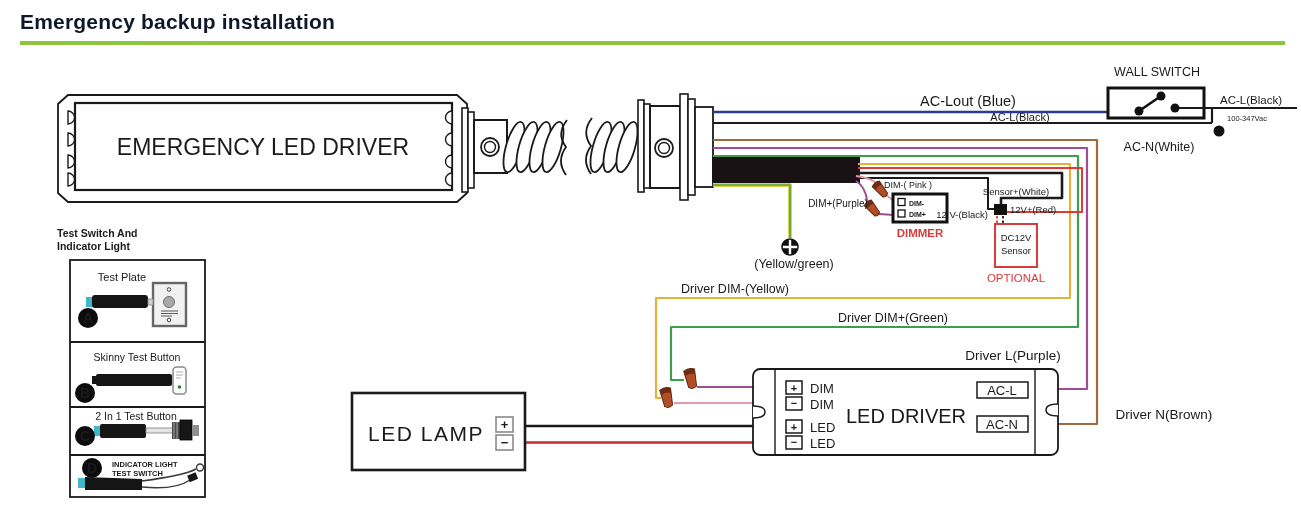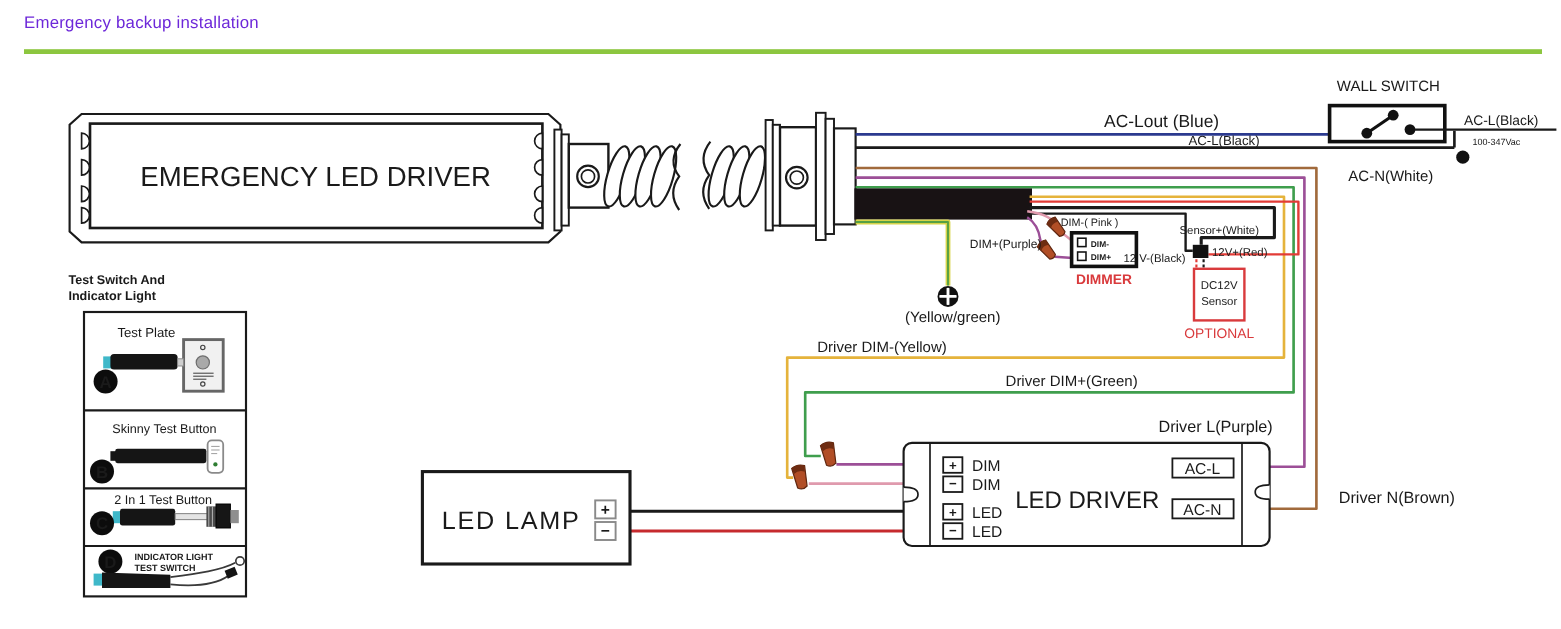--- a/index.html
+++ b/index.html
@@ -1,17 +1,17 @@
 <!DOCTYPE html>
 <html><head>
 <meta charset="utf-8">
 <style>
   html,body{margin:0;padding:0;background:#fff;}
   body{width:1301px;height:524px;position:relative;font-family:"Liberation Sans",sans-serif;overflow:hidden;}
-  #title{position:absolute;left:20px;top:10px;font-size:14px;font-weight:normal;color:#6d28d9;letter-spacing:.2px;}
+  #title{position:absolute;left:20px;top:10px;font-size:21px;font-weight:bold;color:#0f172a;letter-spacing:.2px;}
   #rule{position:absolute;left:20px;top:41px;width:1265px;height:4px;background:#8cc63f;}
   svg{position:absolute;left:0;top:50px;}
   text{font-family:"Liberation Sans",sans-serif;fill:#1a1a1a;}
   .b{font-weight:bold;}
   .red{fill:#d93a3c;}
   .wire{fill:none;stroke-linejoin:round;stroke-linecap:butt;}
 </style>
 </head>
 <body>
 

